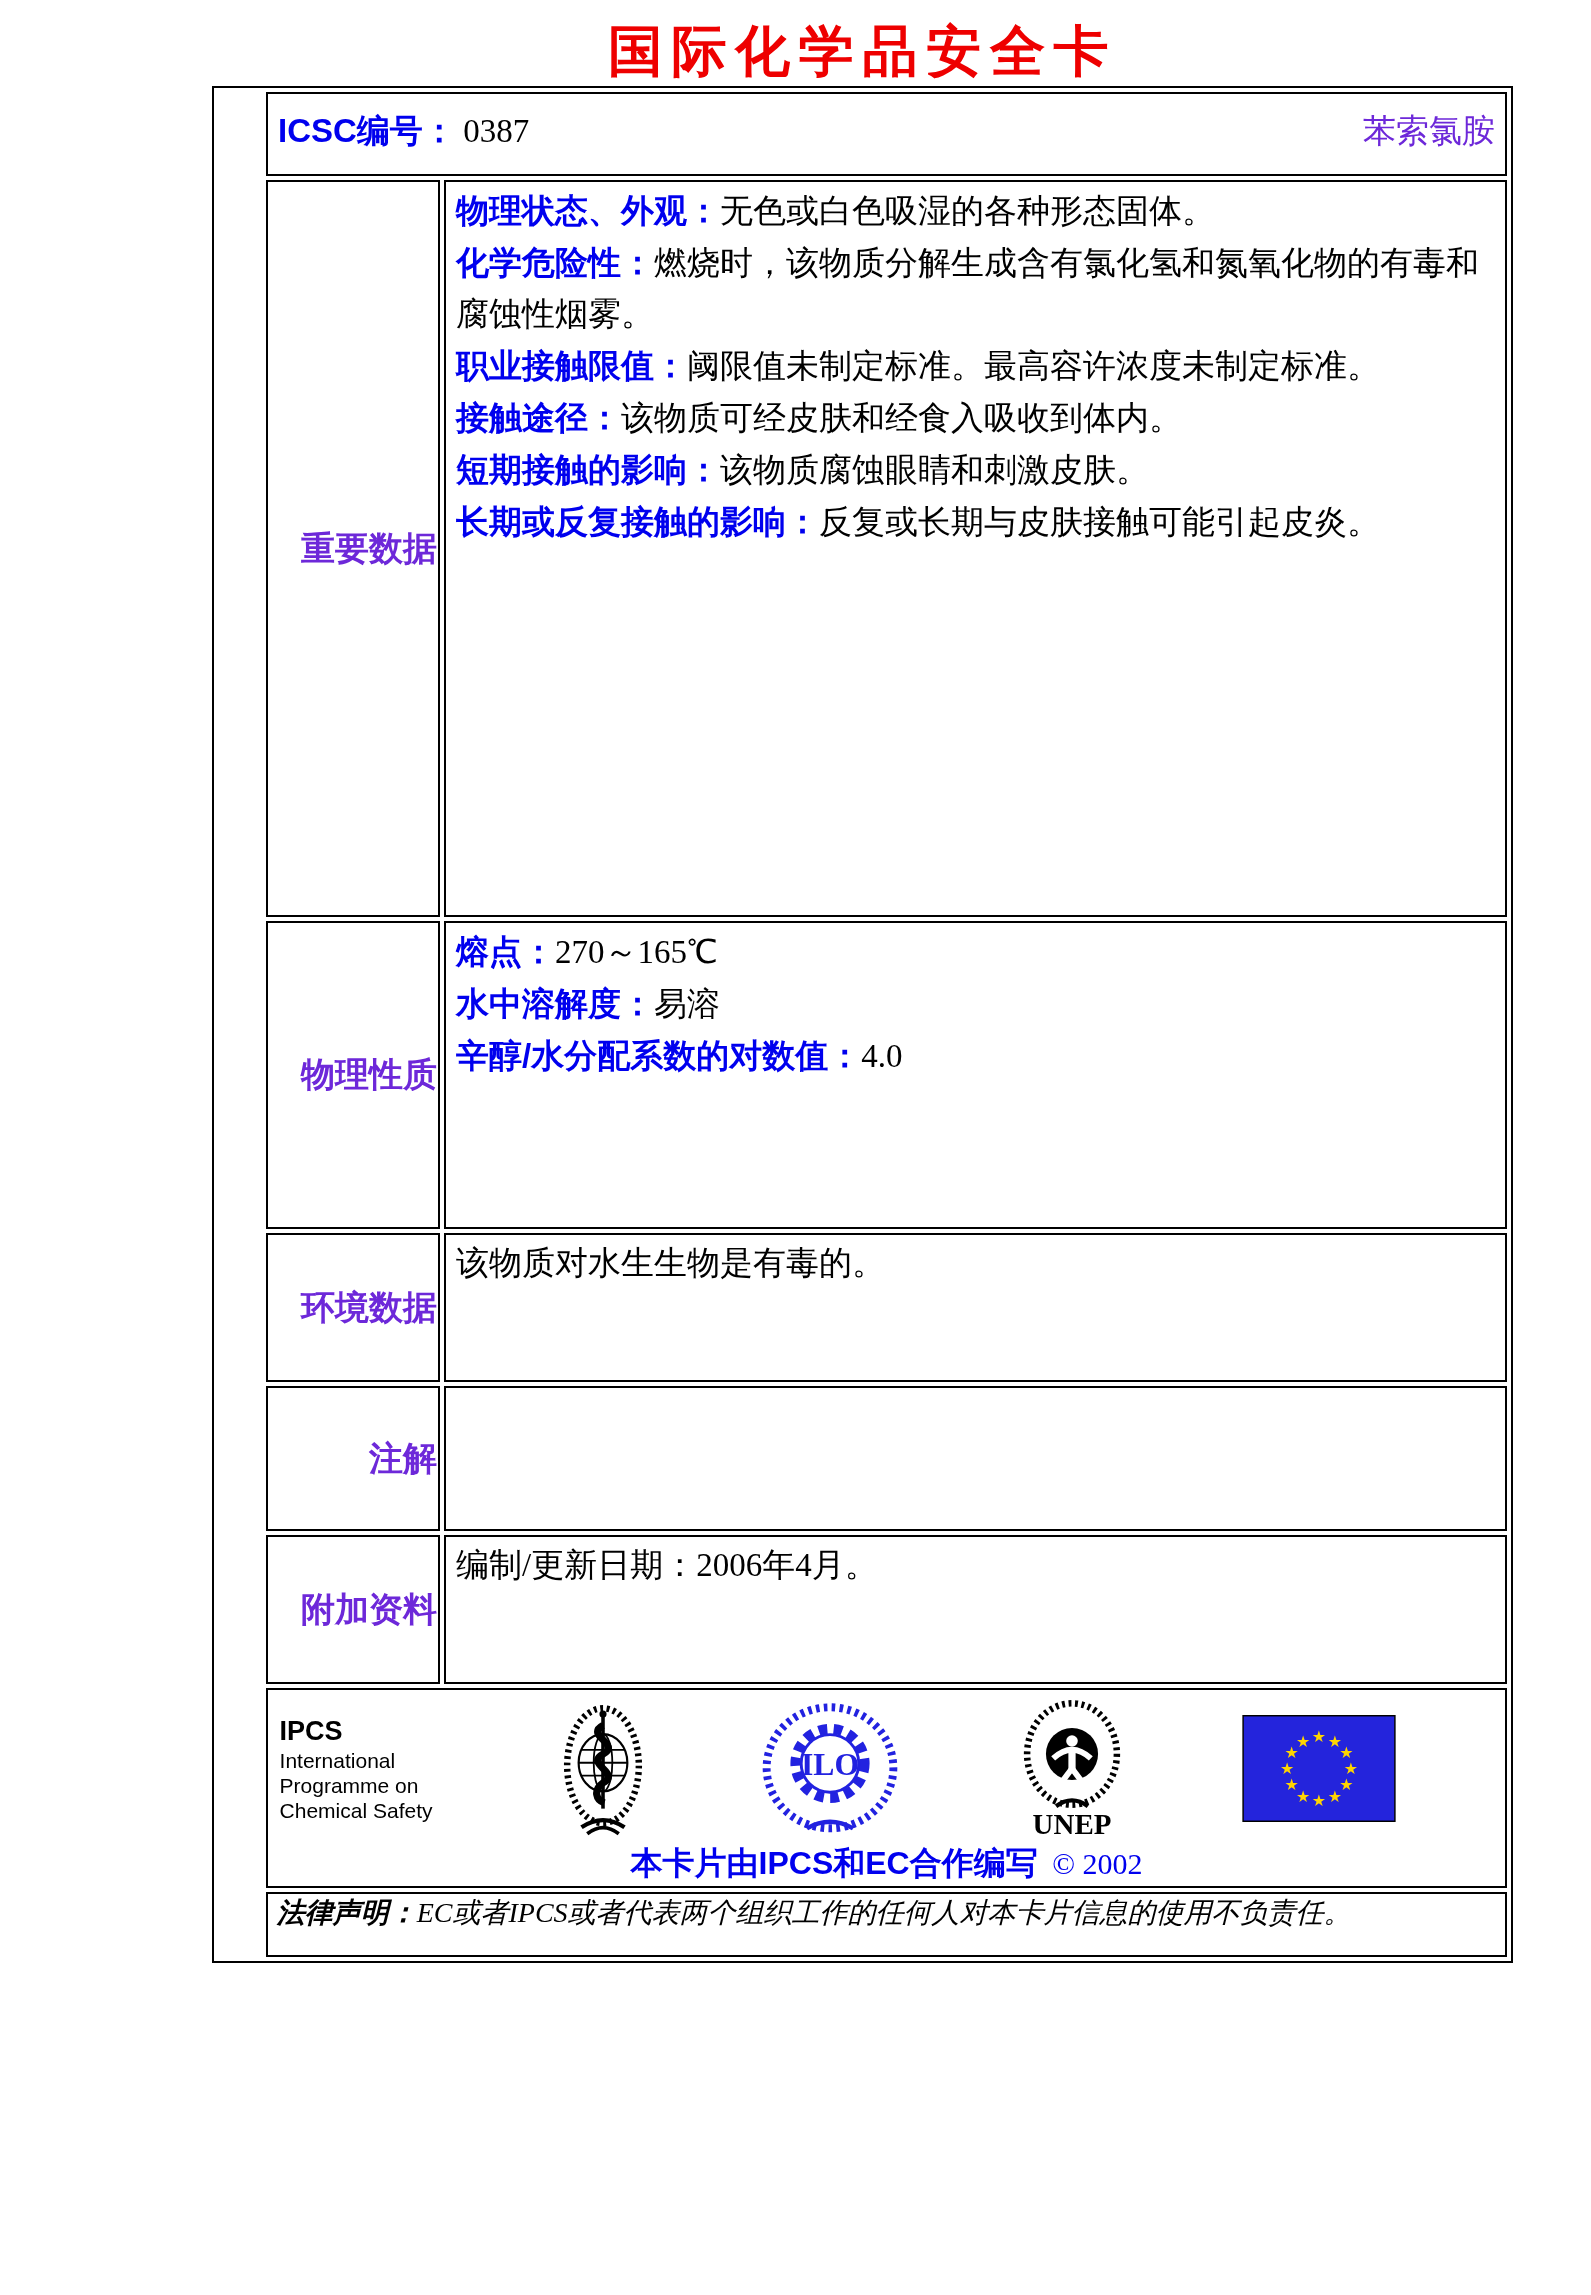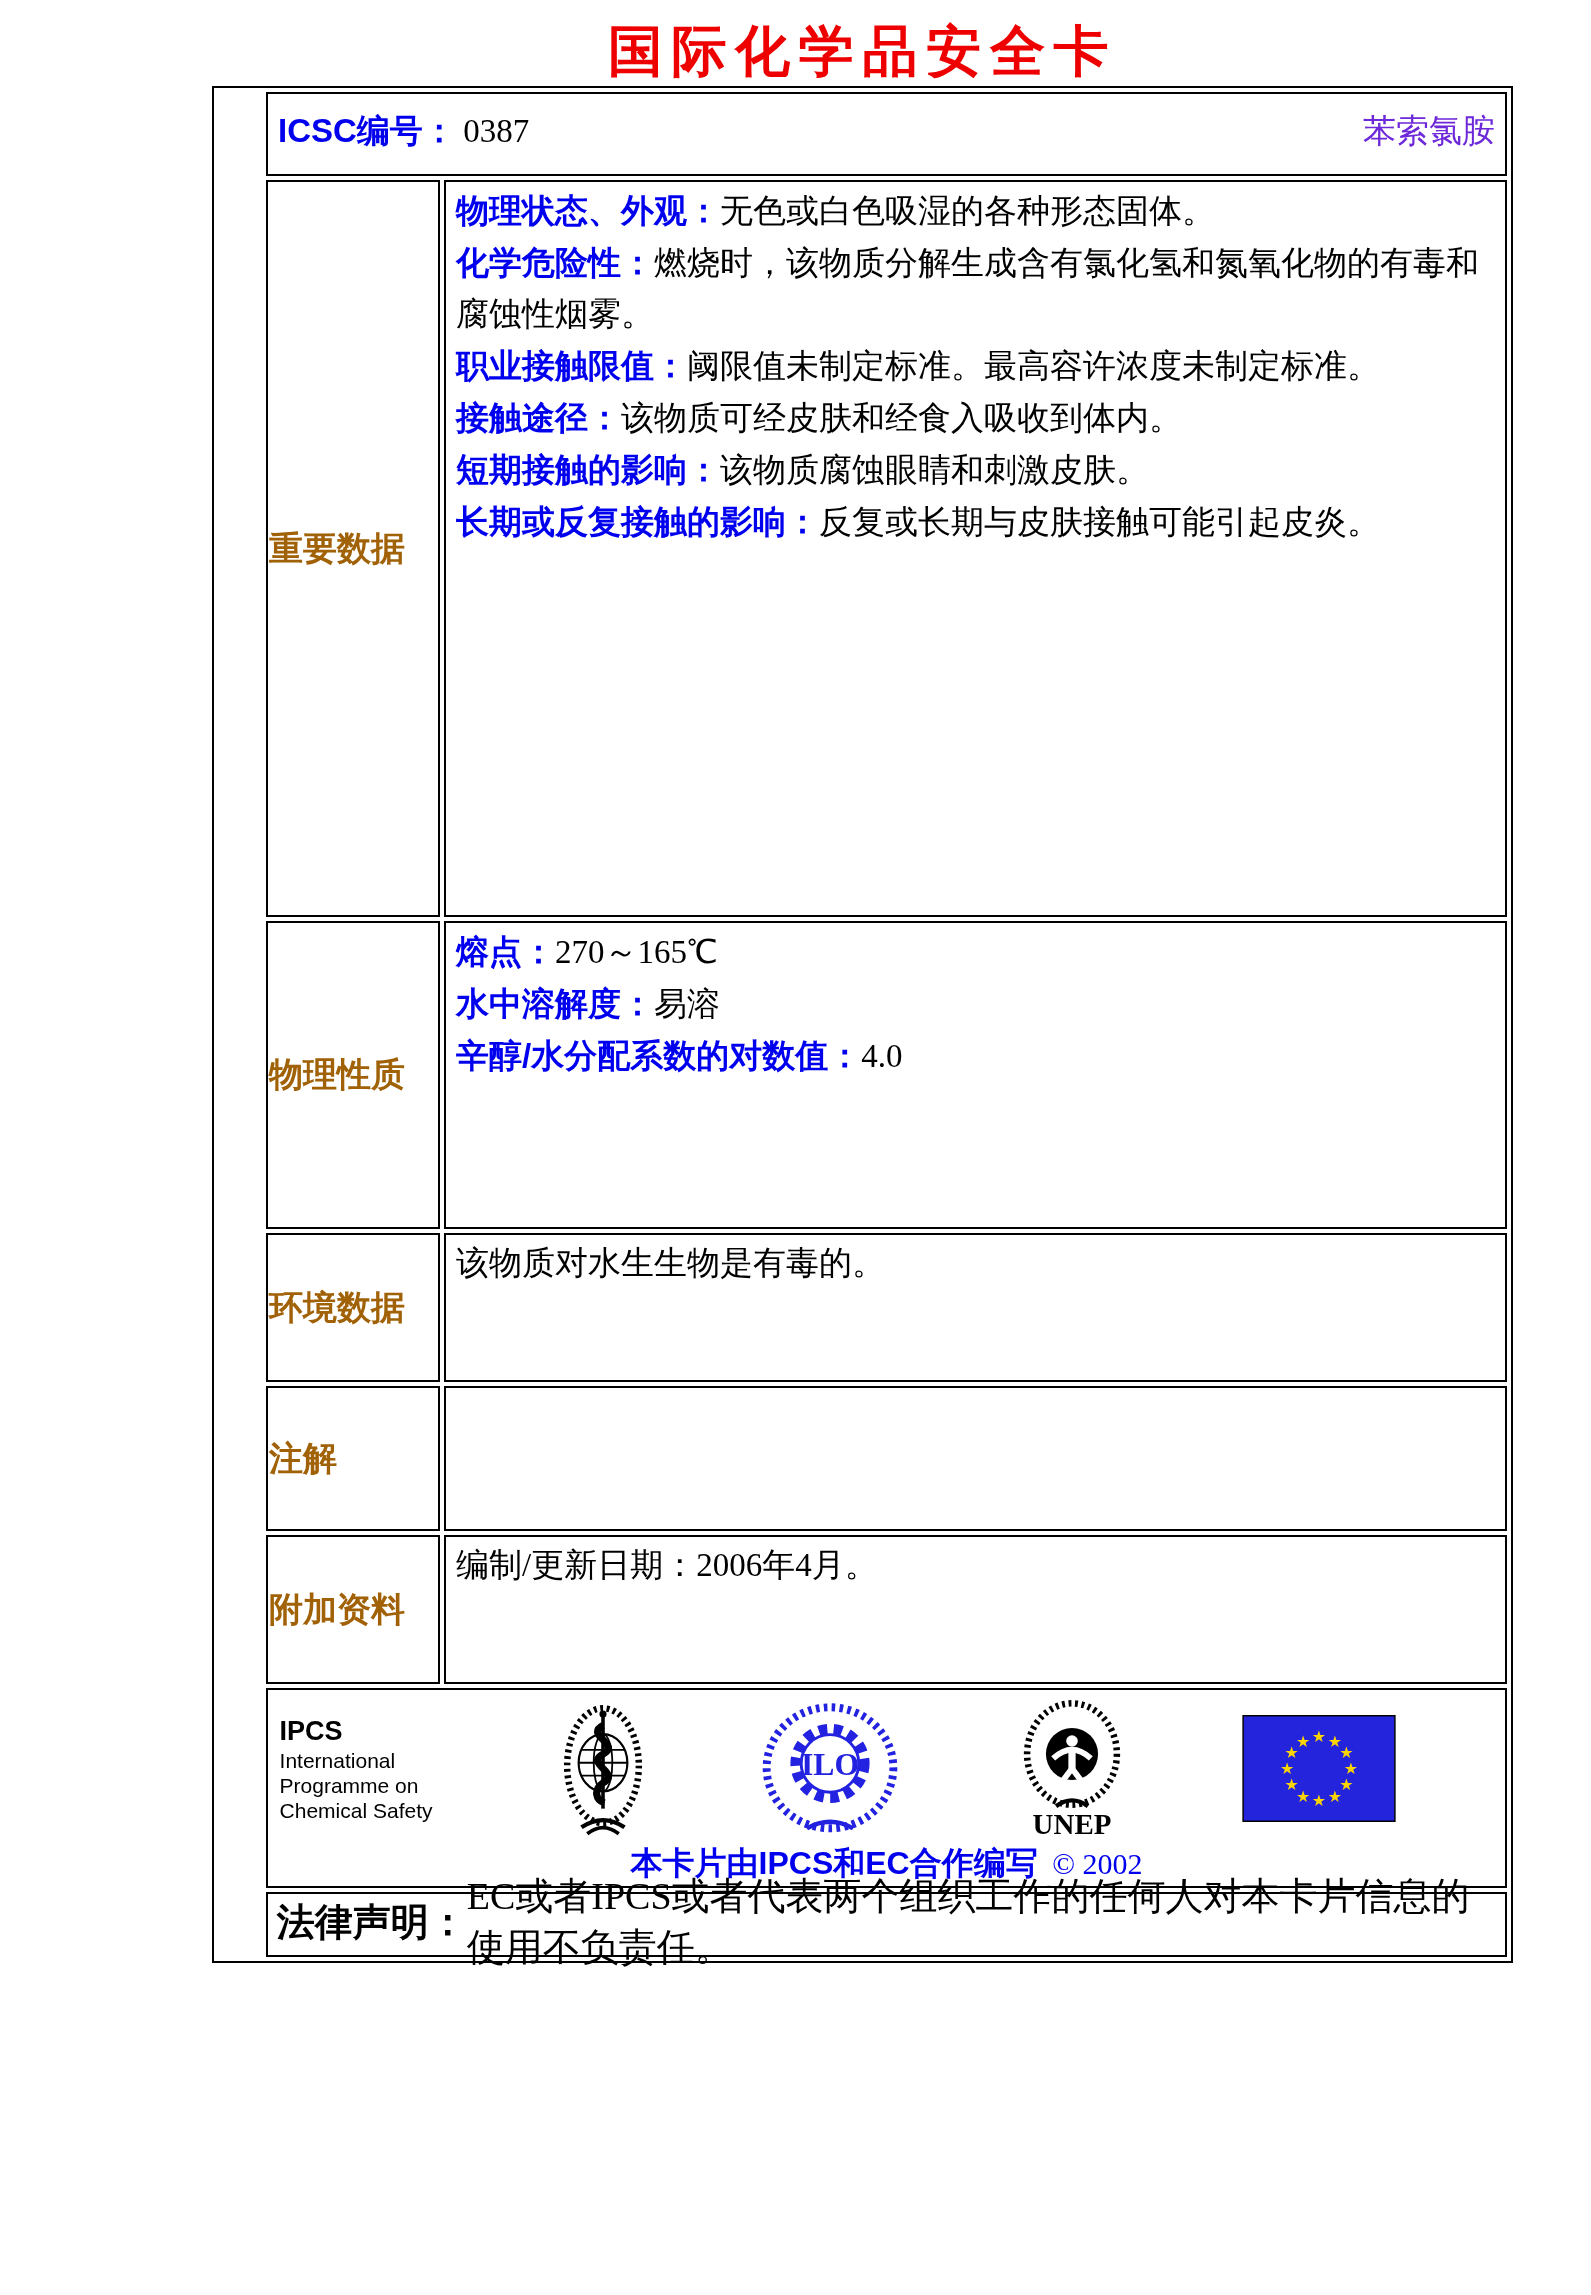--- a/index.html
+++ b/index.html
@@ -14,22 +14,22 @@
     font-family:"Liberation Sans", sans-serif;
     white-space:nowrap;
   }
   table.icsc {
     position:absolute; left:212px; top:86px; width:1301px;
     border-collapse:separate; border-spacing:4.4px;
     border:2.9px solid #000; background:#fff;padding-left:48px;
   }
   td { border:2.9px solid #000; box-sizing:border-box; vertical-align:top; background:#fff; }
   td.label-cell {
-    width:174px; text-align:left; vertical-align:middle;
-    color:#a16207; font-weight:bold; font-size:34px;
+    width:174px; text-align:right; vertical-align:middle;
+    color:#6d28d9; font-weight:bold; font-size:34px;
     font-family:"Liberation Sans", sans-serif;
   }
   td.content-cell {
     padding:2.9px 10px; font-family:"Liberation Serif", serif;
     font-size:33px; line-height:51px; color:#000;margin-top:27px;
   }
   p.kv { margin:0; }
   .key {
     color:#0000ee; font-weight:bold;
     font-family:"Liberation Sans", sans-serif;
@@ -57,21 +57,21 @@
   .credit {
     text-align:center; margin-top:0;
     font-size:32px; font-weight:bold; color:#0000ee;
     font-family:"Liberation Sans", sans-serif;
   }
   .copyright {
     font-weight:normal; font-family:"Liberation Serif", serif;
     font-size:30px; margin-left:14.5px;
   }
   td.legal-cell { padding:0 8.7px; }
-  .legal-flex { display:flex; align-items:center; height:57px; font-size:38px; }
+  .legal-flex { display:flex; align-items:flex-start; height:57px; font-size:28px;font-style:italic; }
   .legal-label {
     font-weight:bold; color:#000; font-family:"Liberation Sans", sans-serif;
     white-space:nowrap;
   }
   .legal-text { font-family:"Liberation Serif", serif; color:#000; }
   svg { display:block; }
   .unep-caption, .ilo-letters { font-family:"Liberation Serif", serif; font-weight:bold; }
 </style>
 </head>
 <body>

